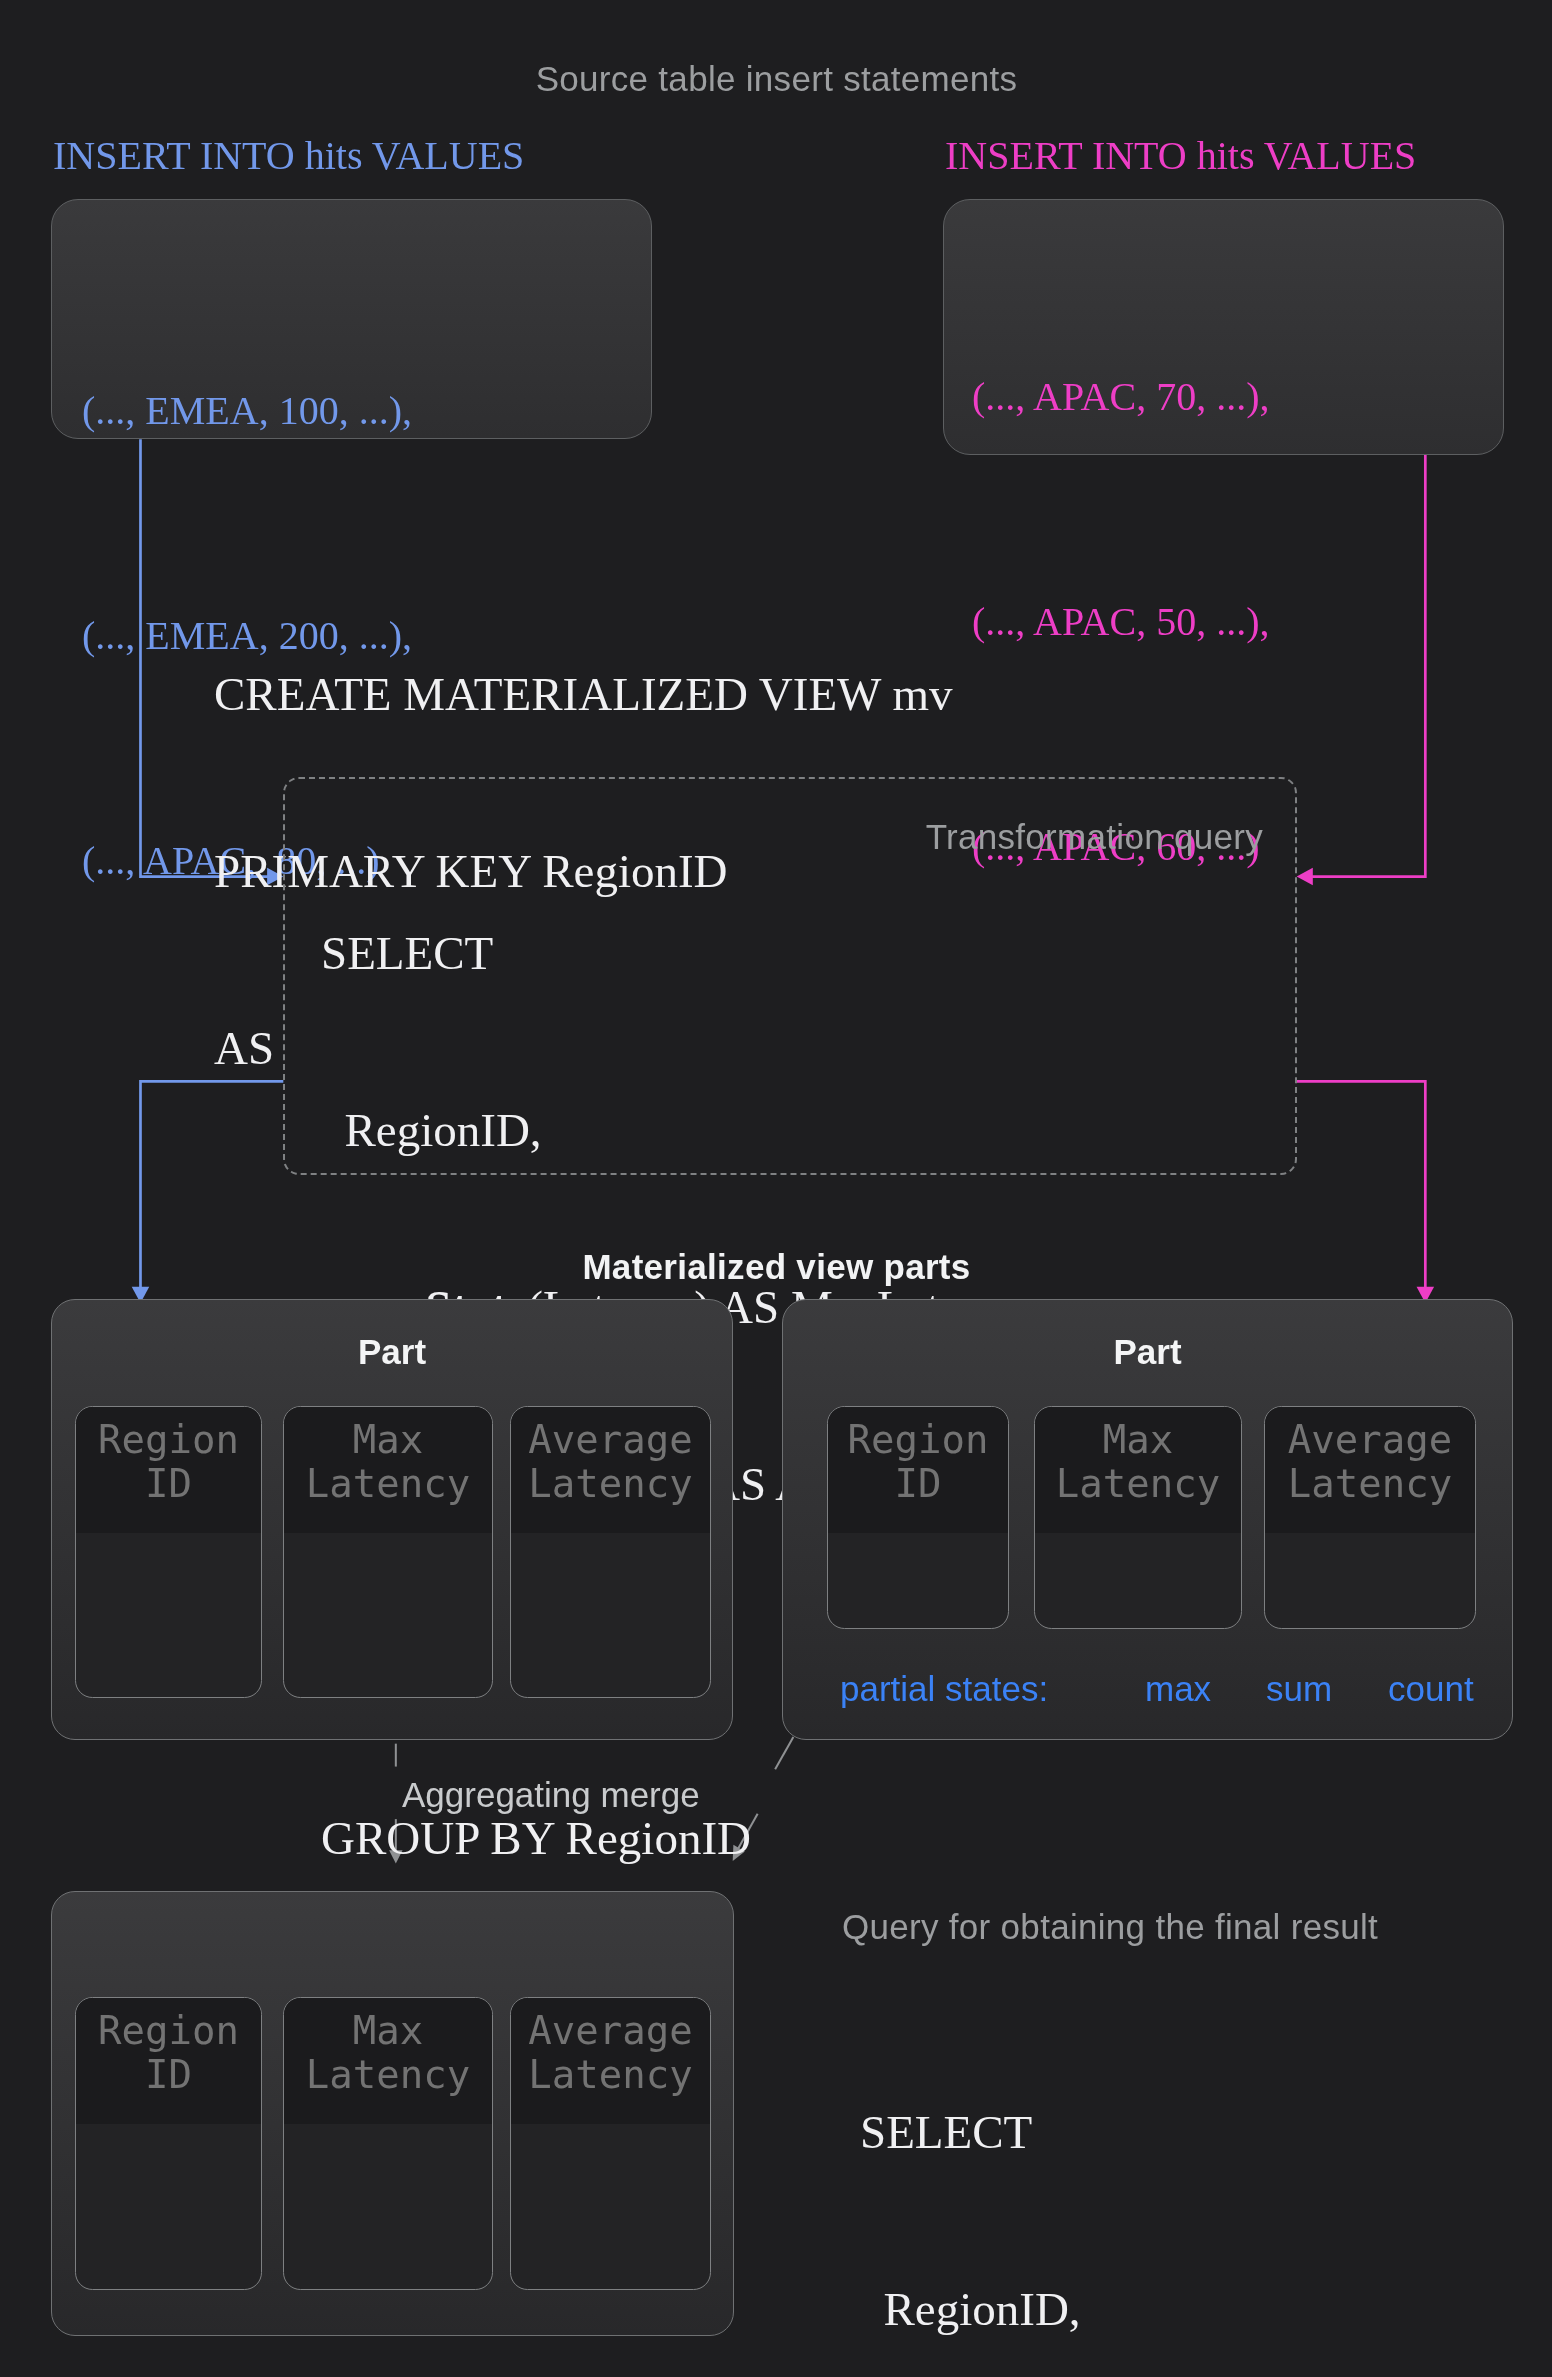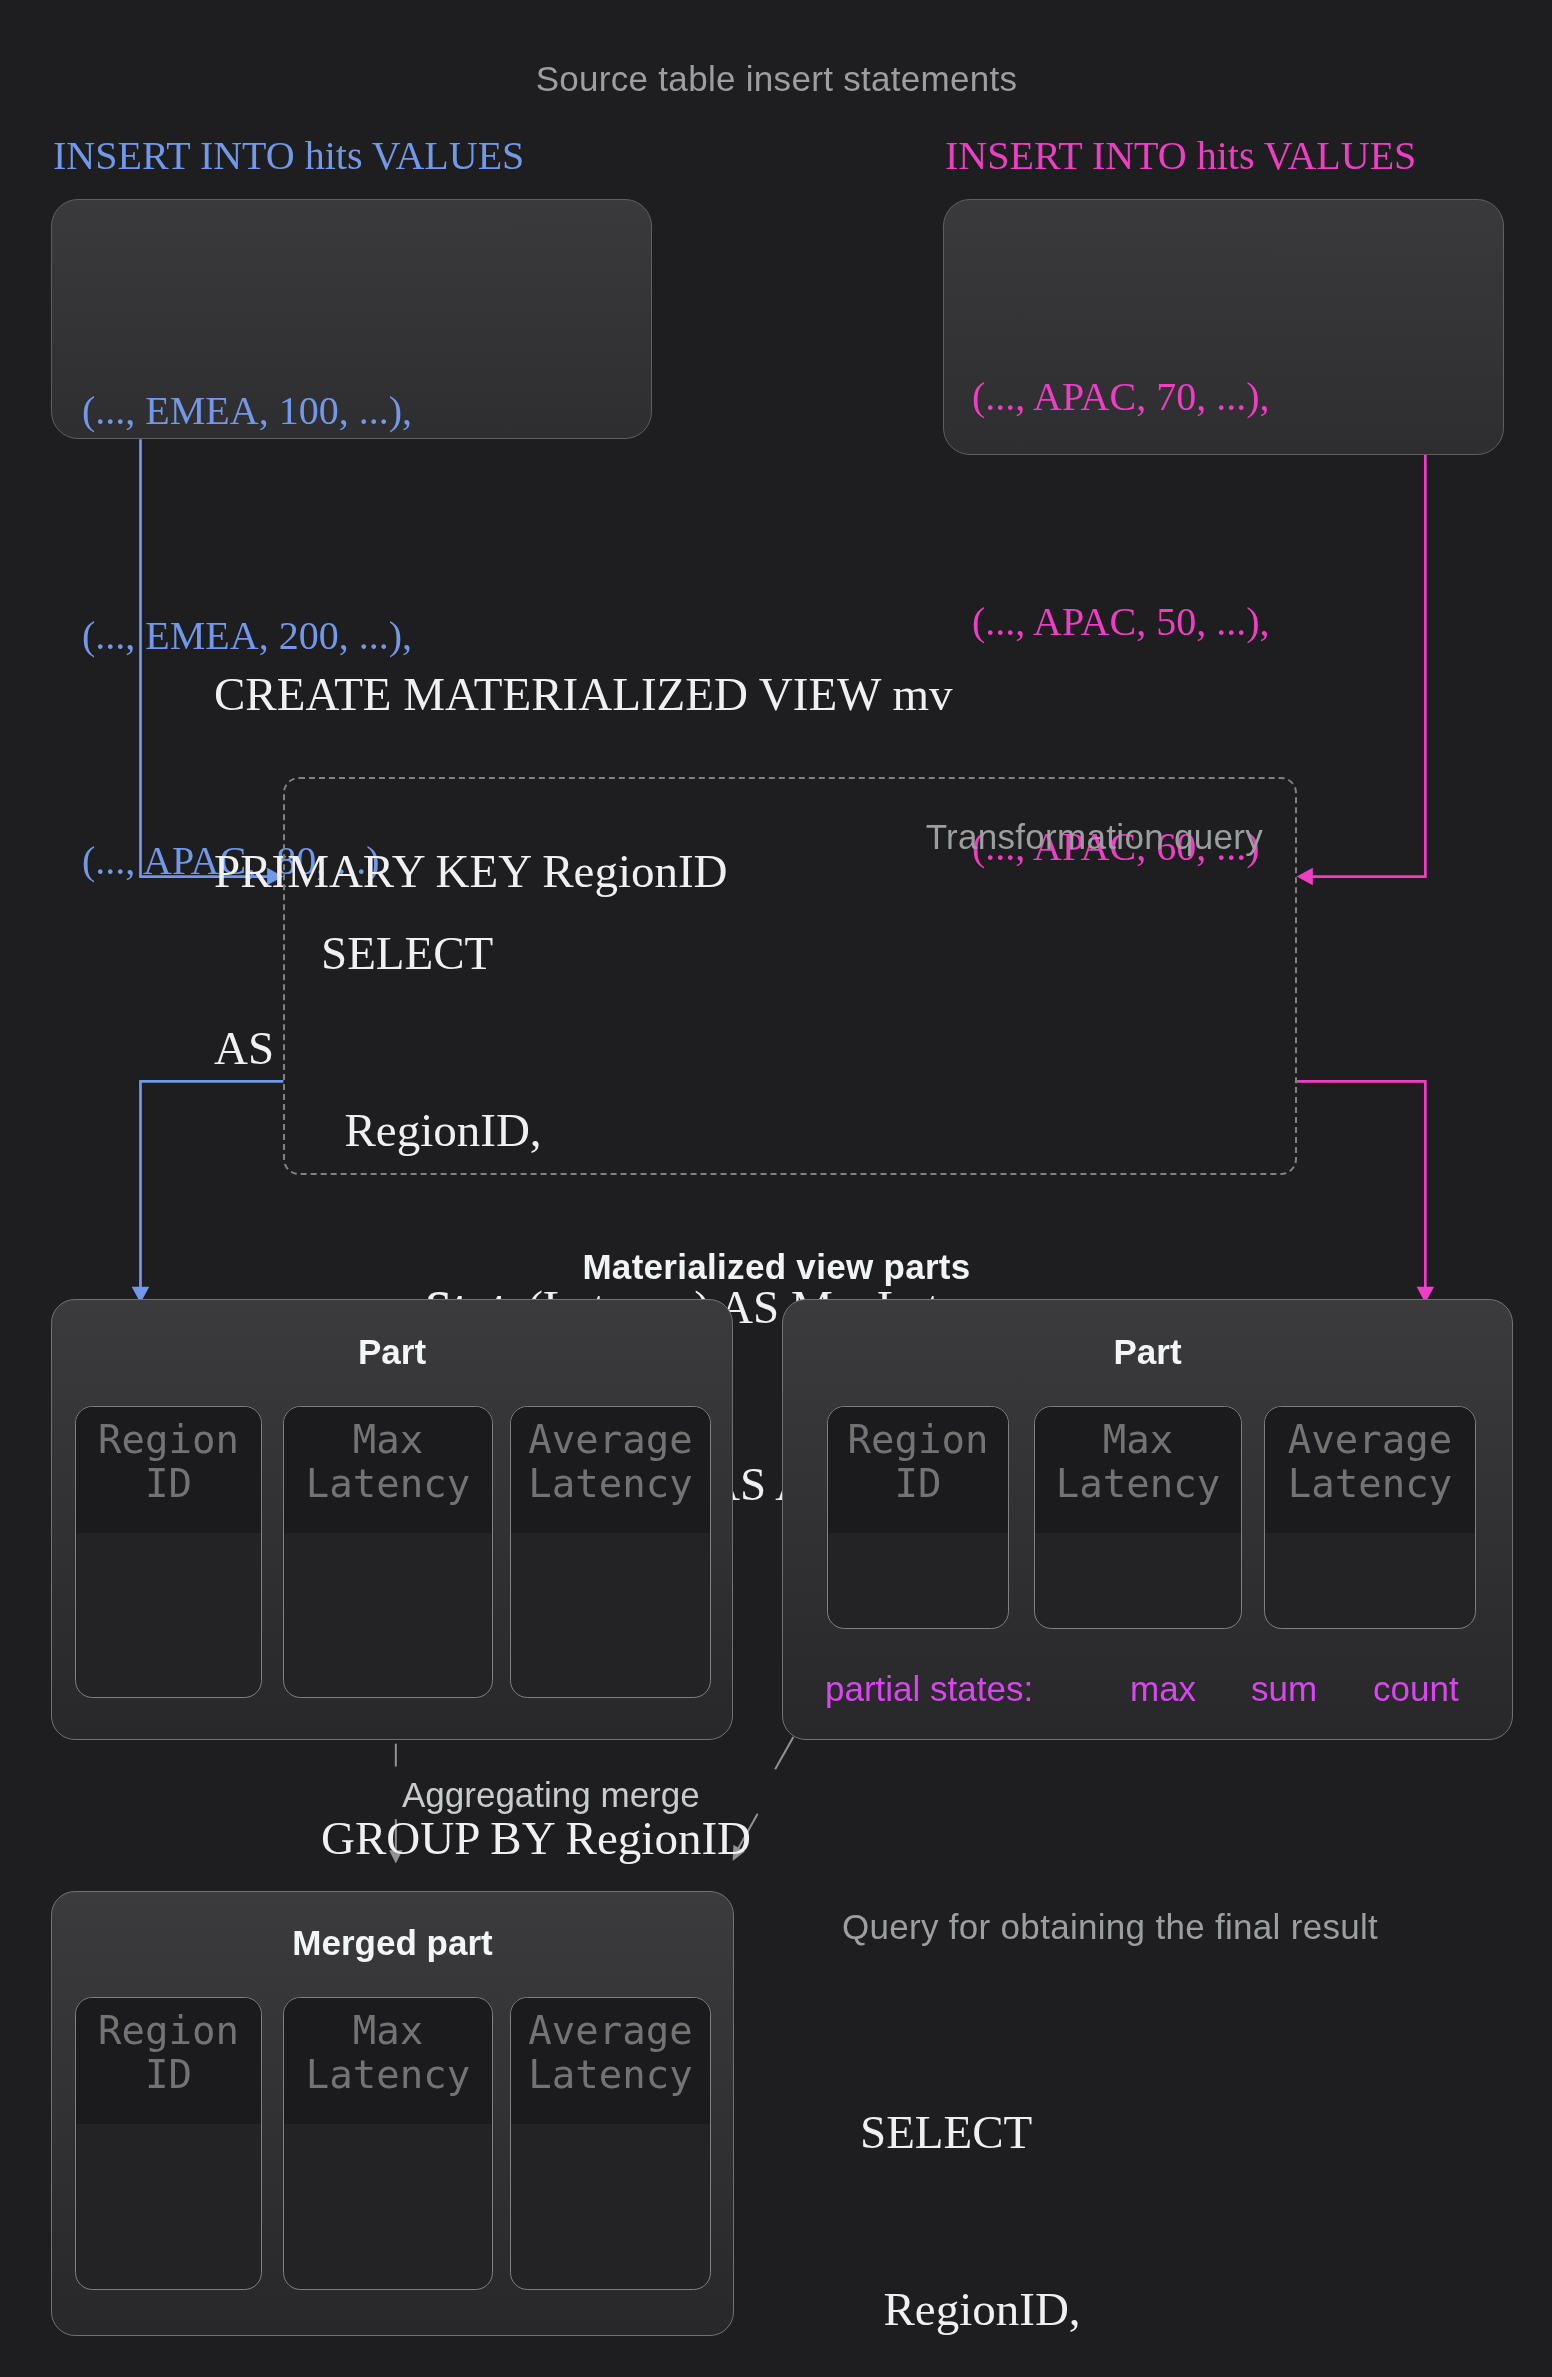--- a/index.html
+++ b/index.html
@@ -51,21 +51,21 @@
     font-family:"DejaVu Sans Mono","Liberation Mono",monospace;
     font-size:39px;line-height:44px;color:#737373;white-space:pre;
   }
   .t-body{
     text-align:center;
     font-family:"DejaVu Sans Mono","Liberation Mono",monospace;
     font-size:39px;line-height:71px;white-space:pre;
   }
   .pad18{padding-top:12px;}
   .pad35{padding-top:23.6px;}
-  .caption{font-size:35px;color:#d946ef;}
+  .caption{font-size:35px;color:#3b82f6;margin-left:15px;}
   svg{display:block;}
 </style>
 </head>
 <body>
 
 <div id="canvas">
 
   <svg class="abs" style="left:0;top:0;" width="1553" height="2377" viewBox="0 0 2304 3528">
 
     <path d="M208,652 L208,1301 L400,1301" fill="none" stroke="#7298ea" stroke-width="4"></path>
@@ -183,21 +183,20 @@
   </div>
 
   <div class="abs caption" style="left:825px;top:1669px;">partial states:</div>
   <div class="abs caption" style="left:1130px;top:1669px;">max</div>
   <div class="abs caption" style="left:1251px;top:1669px;">sum</div>
   <div class="abs caption" style="left:1373px;top:1669px;">count</div>
 
   <div class="abs light-title" style="left:402px;top:1775px;">Aggregating merge</div>
 
   <div class="abs part-box" style="left:51px;top:1891px;width:683px;height:445px;"></div>
-  <div class="abs part-title" style="left:51px;top:1923px;width:683px;">Merged part</div>
 
   <div class="abs t-col" style="left:75px;top:1997px;width:187px;height:293px;">
     <div class="t-head"><div>Region</div><div>ID</div></div>
     <div class="t-body pad35 white">
       <div>EMEA</div>
       
     </div>
   </div>
   <div class="abs t-col" style="left:283px;top:1997px;width:210px;height:293px;">
     <div class="t-head"><div>Max</div><div>Latency</div></div>

